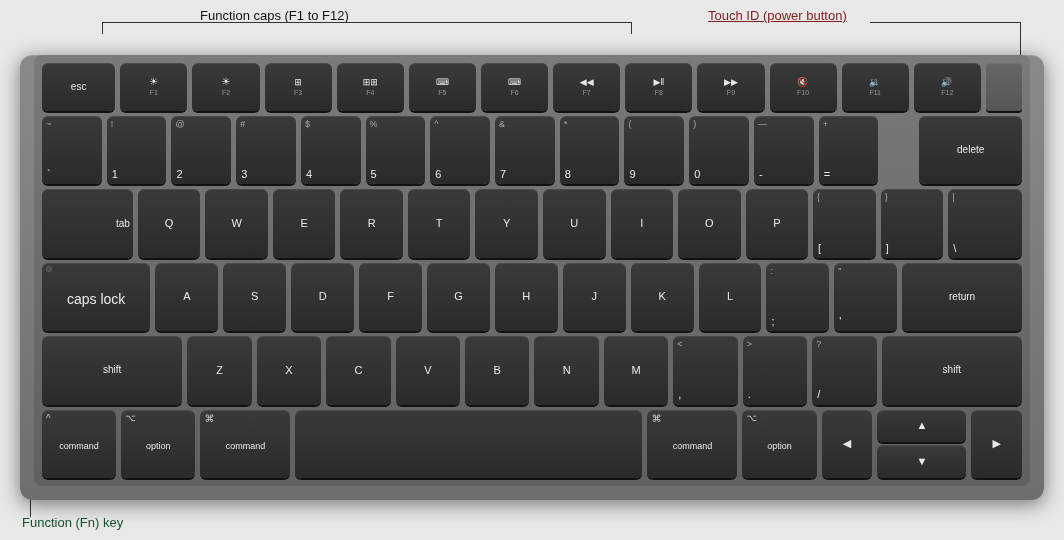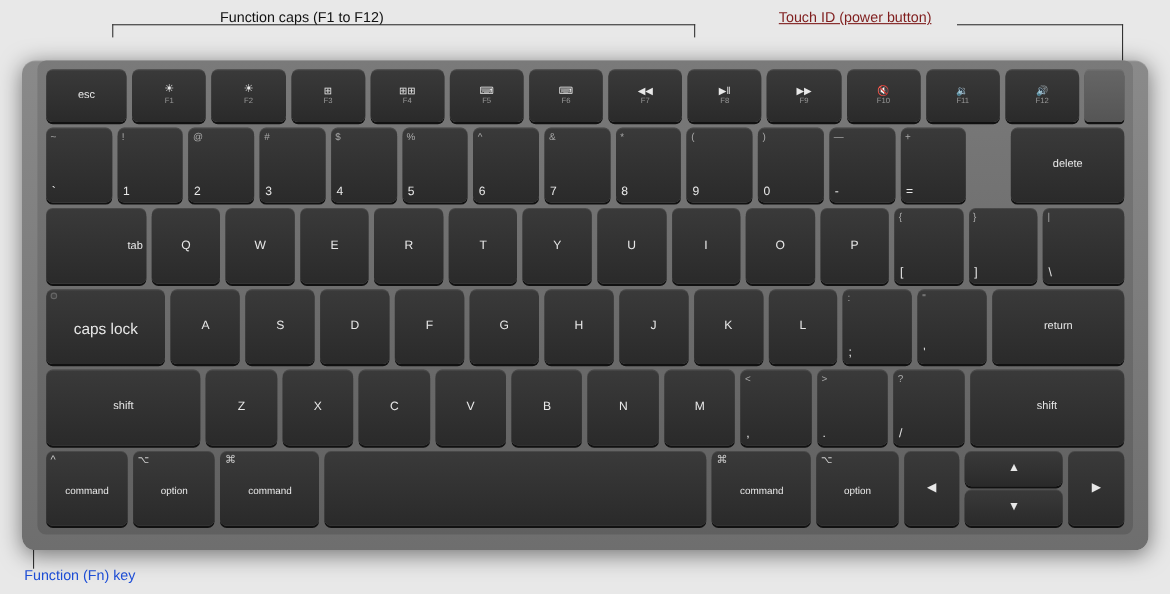--- a/index.html
+++ b/index.html
@@ -145,21 +145,21 @@
 
 <div style="position:absolute; top:22px; left:102px; width:530px; height:1px; background:#333;"></div>
 <div style="position:absolute; top:22px; left:102px; width:1px; height:12px; background:#333;"></div>
 <div style="position:absolute; top:22px; left:631px; width:1px; height:12px; background:#333;"></div>
 
 <div style="position:absolute; top:8px; left:708px; font-size:13px; color:#7f1d1d; white-space:nowrap;text-decoration:underline;">Touch ID (power button)</div>
 
 <div style="position:absolute; top:22px; left:1020px; width:1px; height:35px; background:#333;"></div>
 <div style="position:absolute; top:22px; left:870px; width:151px; height:1px; background:#333;"></div>
 
-<div style="position:absolute; bottom:10px; left:22px; font-size:13px; color:#1d4ed8; white-space:nowrap;">Function (Fn) key</div>
+<div style="position:absolute; bottom:10px; left:22px; font-size:13px; color:#14532d; white-space:nowrap;">Function (Fn) key</div>
 
 <div style="position:absolute; bottom:23px; left:30px; width:1px; height:20px; background:#333;"></div>
 
 <div class="keyboard-wrap">
   <div class="keyboard-inner">
 
     <div class="key-row row-fn">
       <div class="key key-esc">
         <span class="key-center" style="font-size:10px;">esc</span>
       </div>

